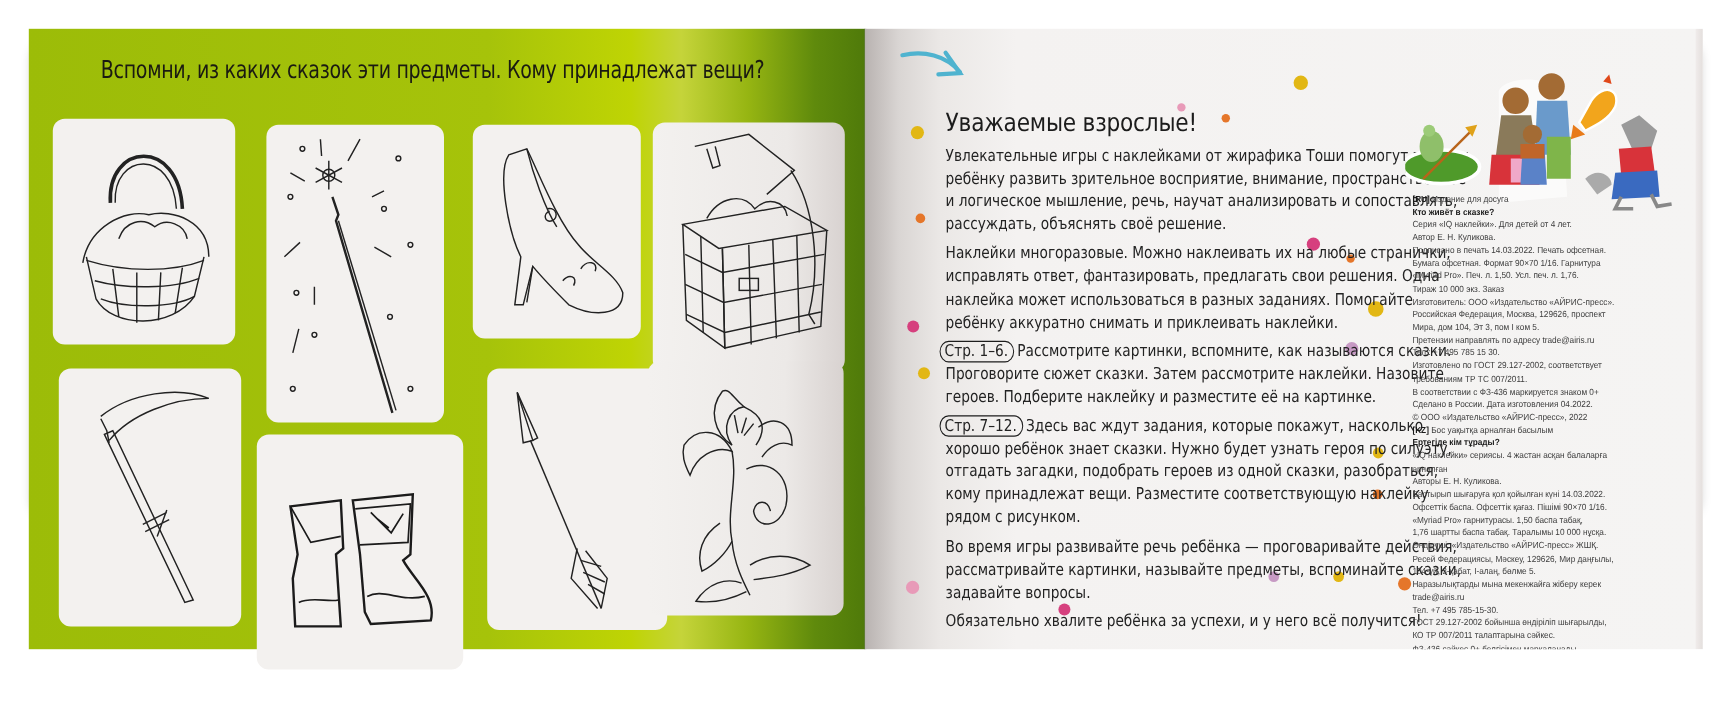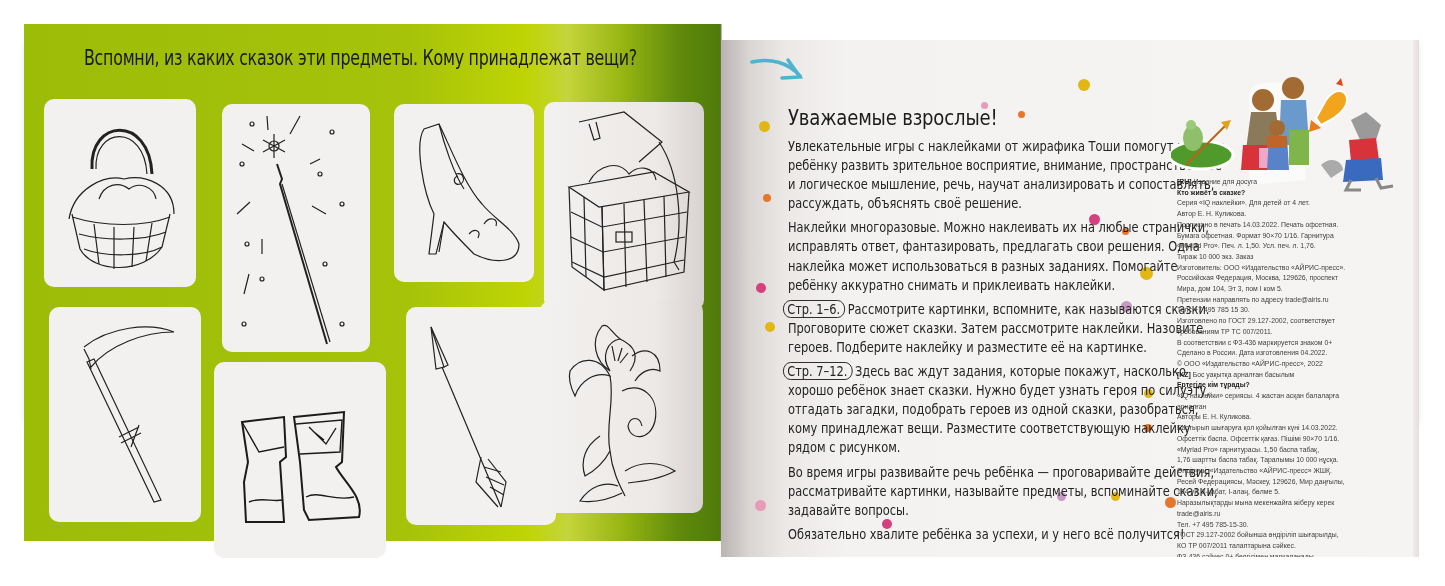--- a/index.html
+++ b/index.html
@@ -16,21 +16,21 @@
     font-size: 20.5px; color: #1a1a12; letter-spacing: -0.3px; font-stretch: condensed; transform: scaleX(0.86); transform-origin: left; white-space: nowrap; }
 
   .card { position: absolute; background: #f3f1ef; border-radius: 10px; }
   .card svg { position: absolute; left: 0; top: 0; width: 100%; height: 100%; }
   .card.shade { background: linear-gradient(90deg, #f3f1ef 0%, #ece9e7 70%, #d8d2d0 100%); }
 
   
   .spine { position: absolute; left: 696px; top: 0; width: 2px; height: 517px; background: #6e7d5a; opacity: 0.5; }
 
   
-  .page-right { position: absolute; left: 697px; top: 16px; width: 698px; height: 517px;
+  .page-right { position: absolute; left: 697px; top: 0; width: 698px; height: 517px;
     background: linear-gradient(90deg, #b9b3b1 0%, #d9d5d3 4%, #ebe8e6 9%, #f4f2f1 18%, #f5f4f3 100%); overflow: hidden; }
   .page-right .edge { position: absolute; right: 0; top: 0; width: 6px; height: 100%; background: linear-gradient(90deg,#f0eceb,#e4dfdd); }
 
   .arrow { position: absolute; left: 27px; top: 10px; }
   .dot { position: absolute; border-radius: 50%; }
 
   .r-title { position: absolute; left: 67px; top: 66px; font-size: 21px; color: #1c1c1c; letter-spacing: -0.2px; transform: scaleX(0.86); transform-origin: left; white-space: nowrap; }
   .r-body { position: absolute; left: 67px; top: 97px; width: 440px; font-size: 13.6px; line-height: 19.1px; color: #232323;
     transform: scaleX(0.84); transform-origin: left top; width: 520px; }
   .r-body p { margin-bottom: 5px; }

